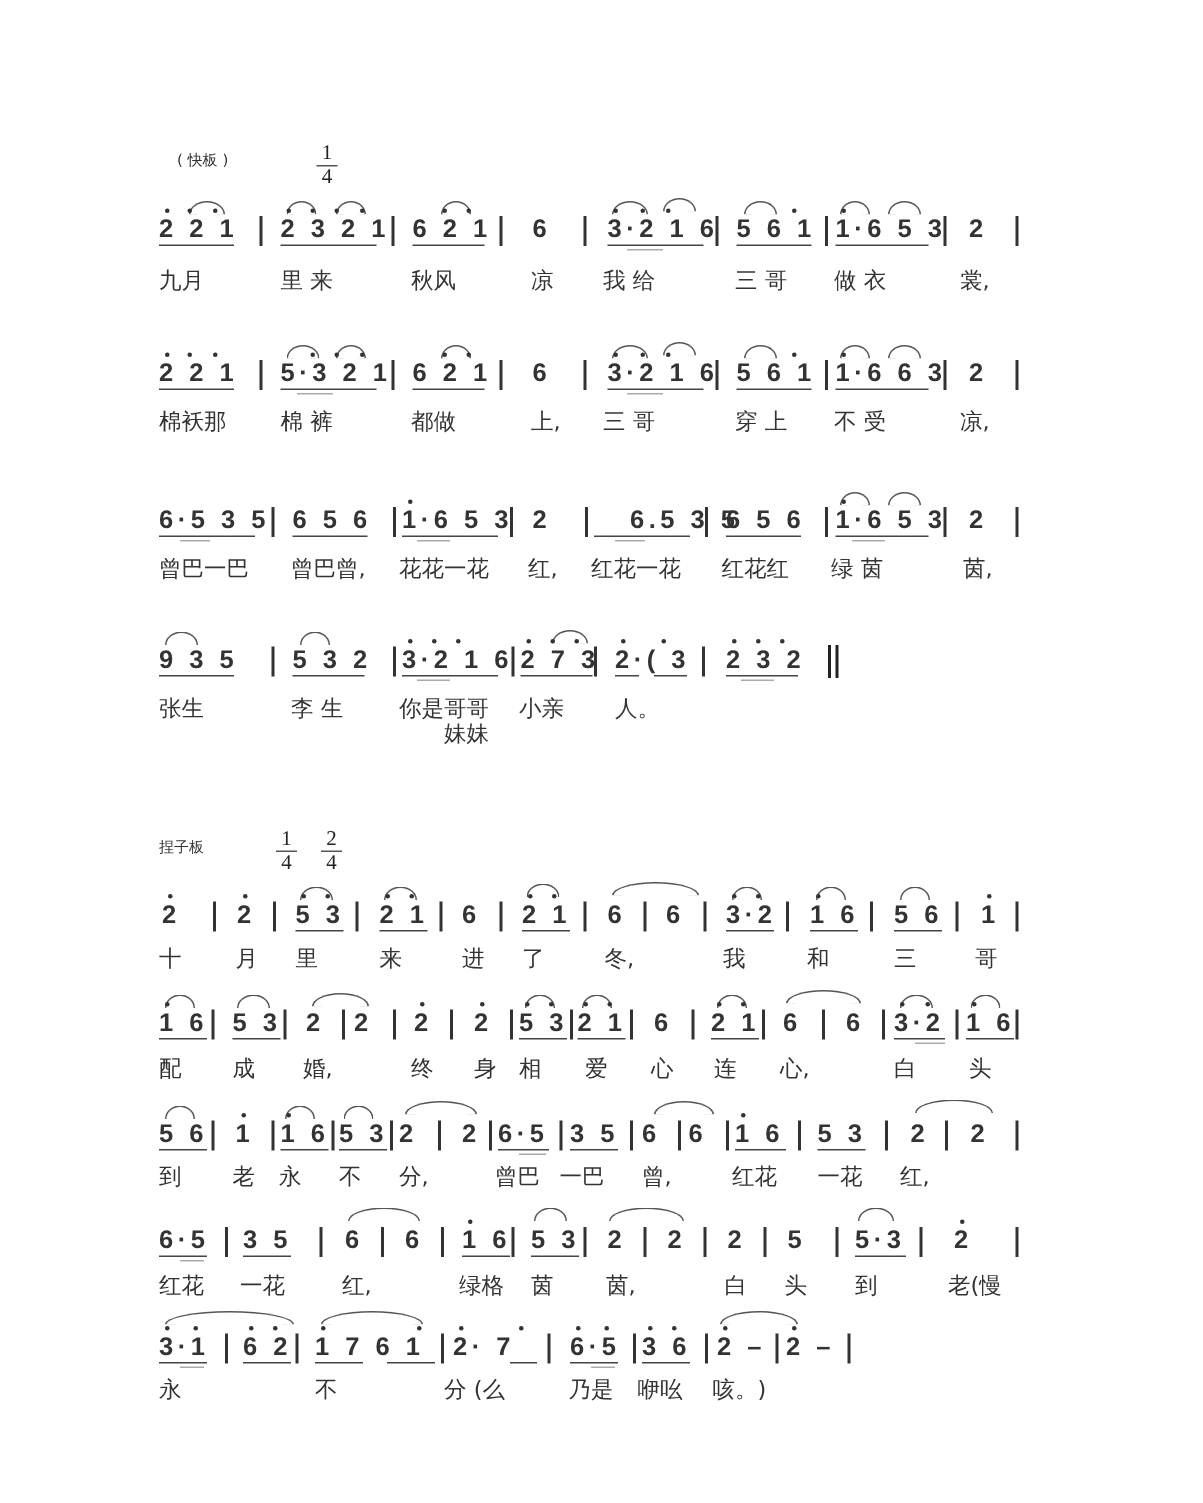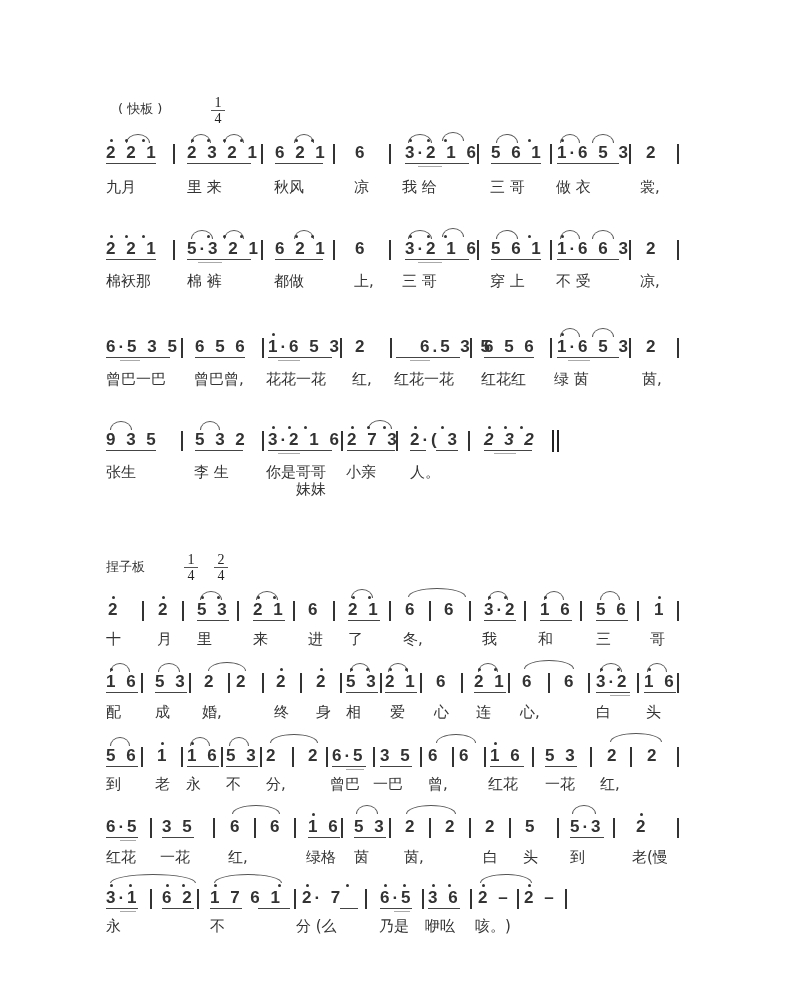--- a/index.html
+++ b/index.html
@@ -1,18 +1,18 @@
 <!DOCTYPE html>
 <html><head>
 <meta charset="utf-8">
 <style>
   html,body{margin:0;padding:0;background:#fff;}
   body{width:802px;height:1002px;position:relative;overflow:hidden;font-family:"DejaVu Sans","Liberation Sans",sans-serif;color:#222;}
   .abs{position:absolute;white-space:nowrap;}
-  .label{font-size:13px;color:#333;text-align:center;}
+  .label{font-size:10px;color:#333;text-align:center;}
   .frac{position:absolute;font-family:"Liberation Serif","DejaVu Serif",serif;font-size:14px;text-align:center;width:14px;line-height:13px;}
   .frac .bar{display:block;height:1px;background:#555;margin:1px 0;}
   .notes{font-family:"Liberation Sans","DejaVu Sans",sans-serif;font-size:17px;font-weight:bold;letter-spacing:3px;color:#333;line-height:20px;}
   .bar-line{position:absolute;width:2px;height:20px;background:#333;}
   .dbl{position:absolute;width:2px;height:22px;background:#222;}
   .lyric{font-size:15px;color:#333;line-height:18px;}
   .uline{position:absolute;height:1px;background:#444;}
   .uline2{position:absolute;height:1px;background:#aaa;}
   .slur{position:absolute;border:1px solid #555;border-bottom:none;border-radius:50% 50% 0 0/100% 100% 0 0;height:8px;}
   .dot{position:absolute;width:3px;height:3px;background:#333;border-radius:50%;}
@@ -188,21 +188,21 @@
   <div class="abs notes" style="left:106px;top:430px;">9 3 5</div>
   <div class="bar-line" style="left:181px;top:431px;"></div>
   <div class="abs notes" style="left:195px;top:430px;">5 3 2</div>
   <div class="bar-line" style="left:262px;top:431px;"></div>
   <div class="abs notes" style="left:268px;top:430px;">3·2 1 6</div>
   <div class="bar-line" style="left:341px;top:431px;"></div>
   <div class="abs notes" style="left:347px;top:430px;">2 7 3</div>
   <div class="bar-line" style="left:396px;top:431px;"></div>
   <div class="abs notes" style="left:410px;top:430px;">2·( 3</div>
   <div class="bar-line" style="left:468px;top:431px;"></div>
-  <div class="abs notes" style="left:484px;top:430px;font-style:italic;">2 3 2</div>
+  <div class="abs notes" style="left:484px;top:430px;">2 3 2</div>
   <div class="dbl" style="left:552px;top:430px;"></div>
   <div class="dbl" style="left:557px;top:430px;"></div>
   <div class="uline" style="left:106px;top:450px;width:50px;"></div>
   <div class="uline" style="left:195px;top:450px;width:48px;"></div>
   <div class="uline" style="left:268px;top:450px;width:64px;"></div>
   <div class="uline2" style="left:278px;top:453px;width:22px;"></div>
   <div class="uline" style="left:347px;top:450px;width:48px;"></div>
   <div class="uline" style="left:410px;top:450px;width:16px;"></div>
   <div class="uline" style="left:436px;top:450px;width:22px;"></div>
   <div class="uline" style="left:484px;top:450px;width:48px;"></div>

